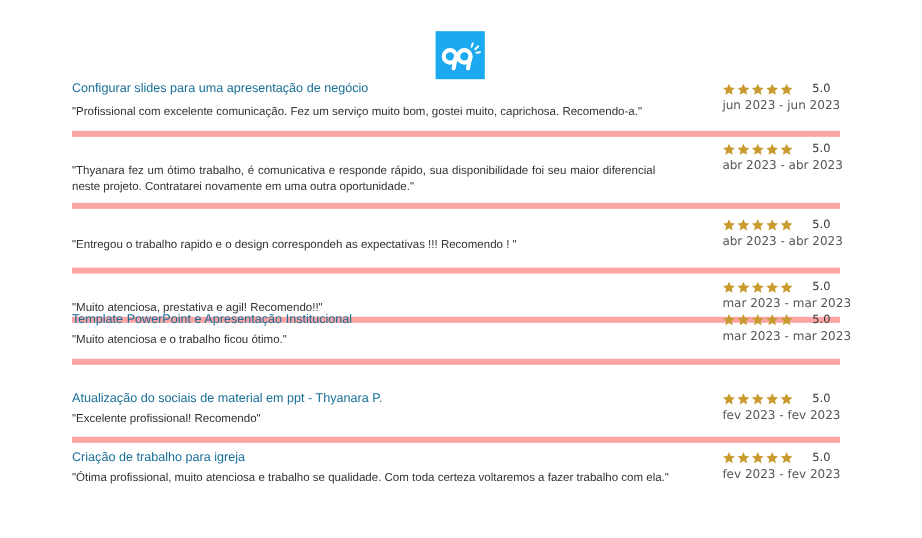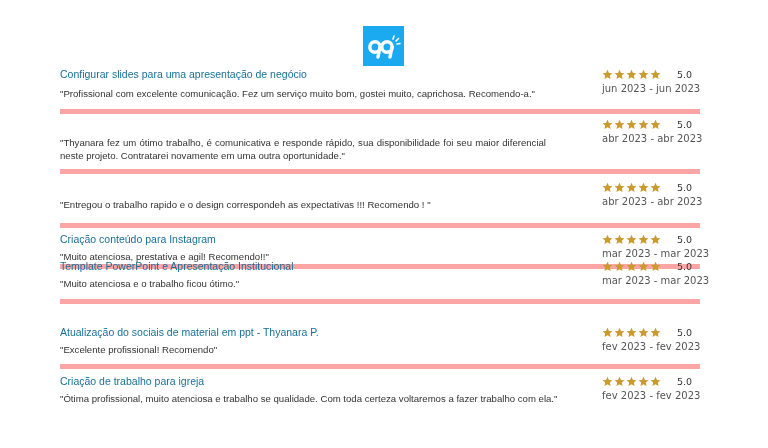--- a/index.html
+++ b/index.html
@@ -129,21 +129,20 @@
               <path d="M12 1.5l3.2 7 7.6.8-5.7 5.1 1.6 7.5L12 18l-6.7 3.9 1.6-7.5L1.2 9.3l7.6-.8z" fill="#c99a2e"></path>
             </svg>
         </div>
         <span class="score">5.0</span>
       </div>
       <div class="period">abr 2023 - abr 2023</div>
     </div>
   </div>
 
   <div class="review" style="top:233px;height:31px;">
-    <div class="title">Criação conteúdo para Instagram</div>
     <div class="comment single" style="top:18px;">"Muito atenciosa, prestativa e agil! Recomendo!!"</div>
     <div class="rating">
       <div class="stars-row">
         <div class="stars">
           <svg class="star" viewBox="0 0 24 24">
               <path d="M12 1.5l3.2 7 7.6.8-5.7 5.1 1.6 7.5L12 18l-6.7 3.9 1.6-7.5L1.2 9.3l7.6-.8z" fill="#c99a2e"></path>
             </svg>
           <svg class="star" viewBox="0 0 24 24">
               <path d="M12 1.5l3.2 7 7.6.8-5.7 5.1 1.6 7.5L12 18l-6.7 3.9 1.6-7.5L1.2 9.3l7.6-.8z" fill="#c99a2e"></path>
             </svg>

